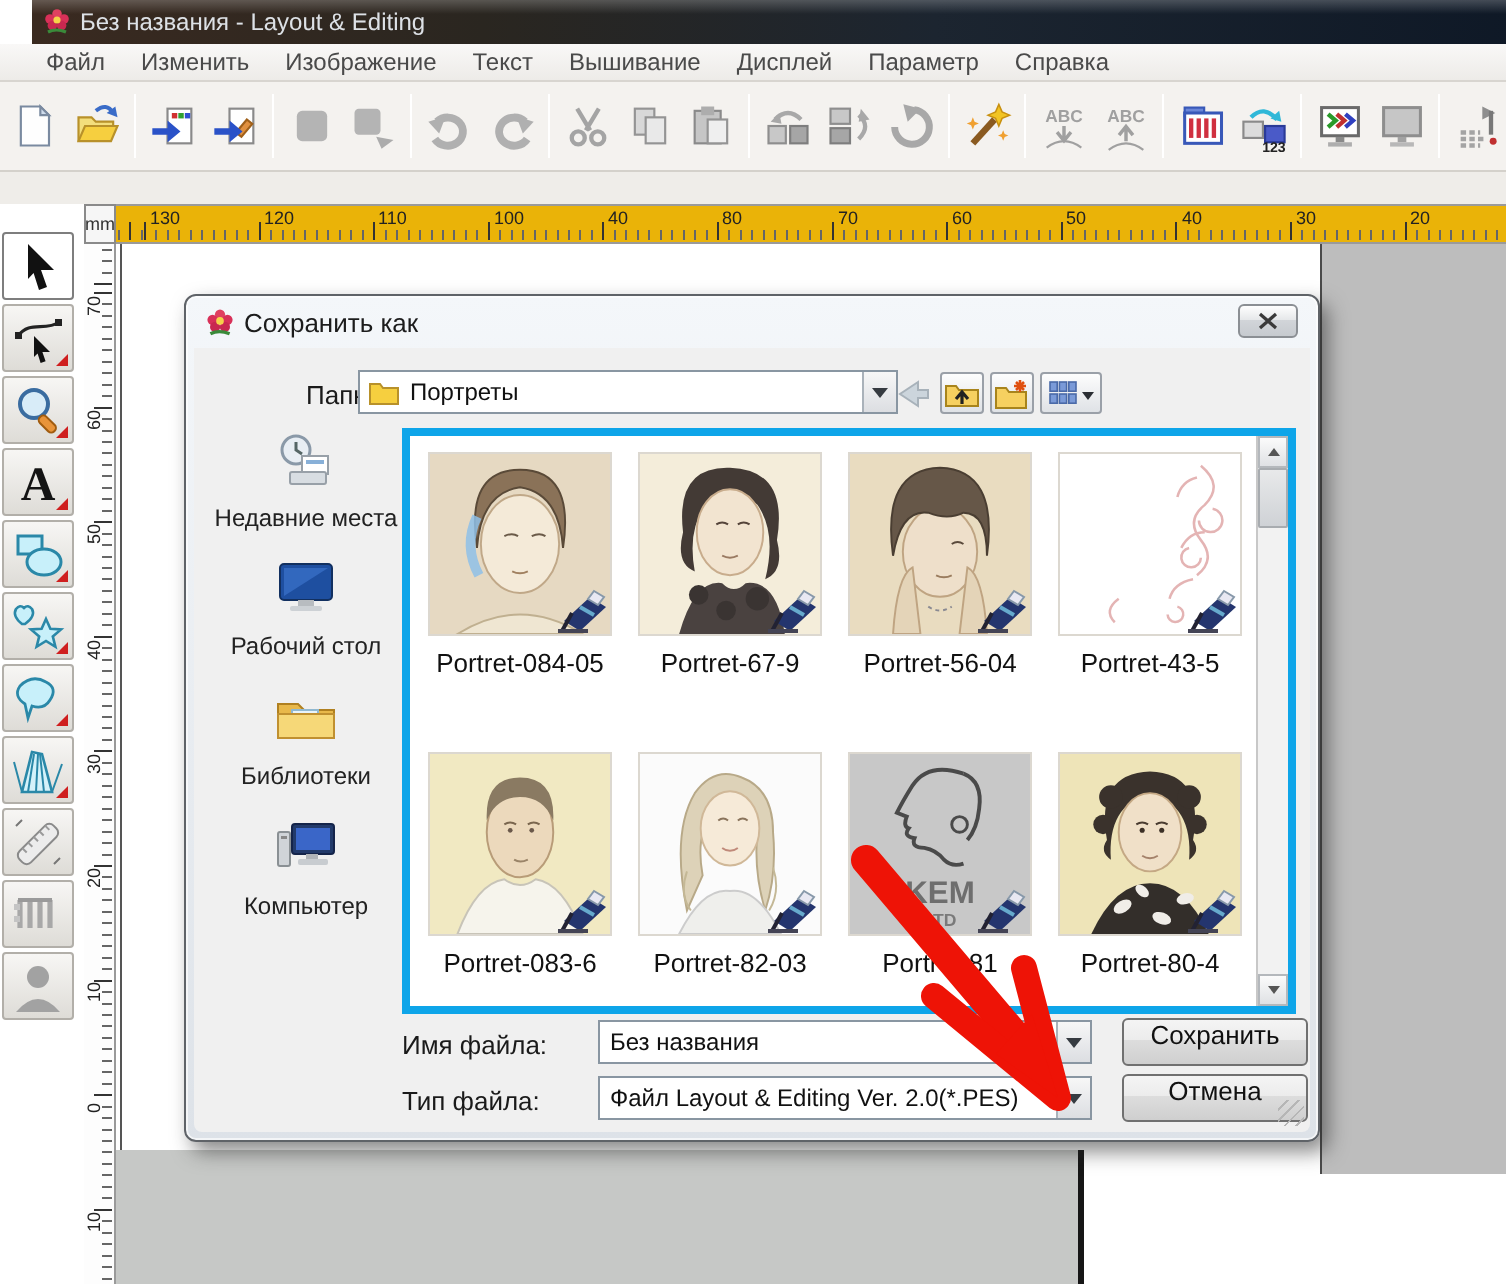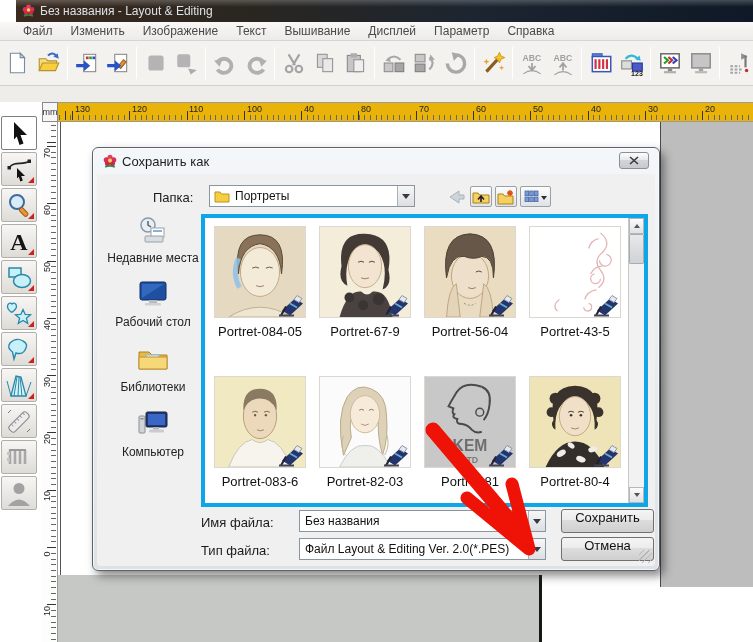--- a/index.html
+++ b/index.html
@@ -453,21 +453,21 @@
   <span class="dlg-title-text">Сохранить как</span>
   <div class="close-btn">
     <svg width="10" height="9" viewBox="0 0 10 9">
         <path d="M1,1 L9,8 M9,1 L1,8" stroke="#3a3a3a" stroke-width="1.6"></path>
       </svg>
   </div>
 
   <div class="dlg-client">
 
     <span class="flabel" style="left:56px;top:16px">Папка:</span>
-    <div class="combo" style="left:112px;top:11px;width:206px;height:22px">
+    <div class="combo" style="left:82px;top:11px;width:270px;height:22px">
       <svg width="16" height="13" viewBox="0 0 16 13" style="margin-left:4px">
           <path d="M1,12 V2 h5 l1.5,2 H15 v8 z" fill="#f6cf3f" stroke="#b8912a"></path>
         </svg>
       <span class="cval">Портреты</span>
       <span class="drop"></span>
     </div>
     <div class="nav-flat" style="left:349px;top:12px">
       <svg width="18" height="16" viewBox="0 0 18 16">
           <path d="M12,2 v4 h5 v4 h-5 v4 L3,8 Z" fill="#ccd5dc" stroke="#a8b2ba"></path>
         </svg>

